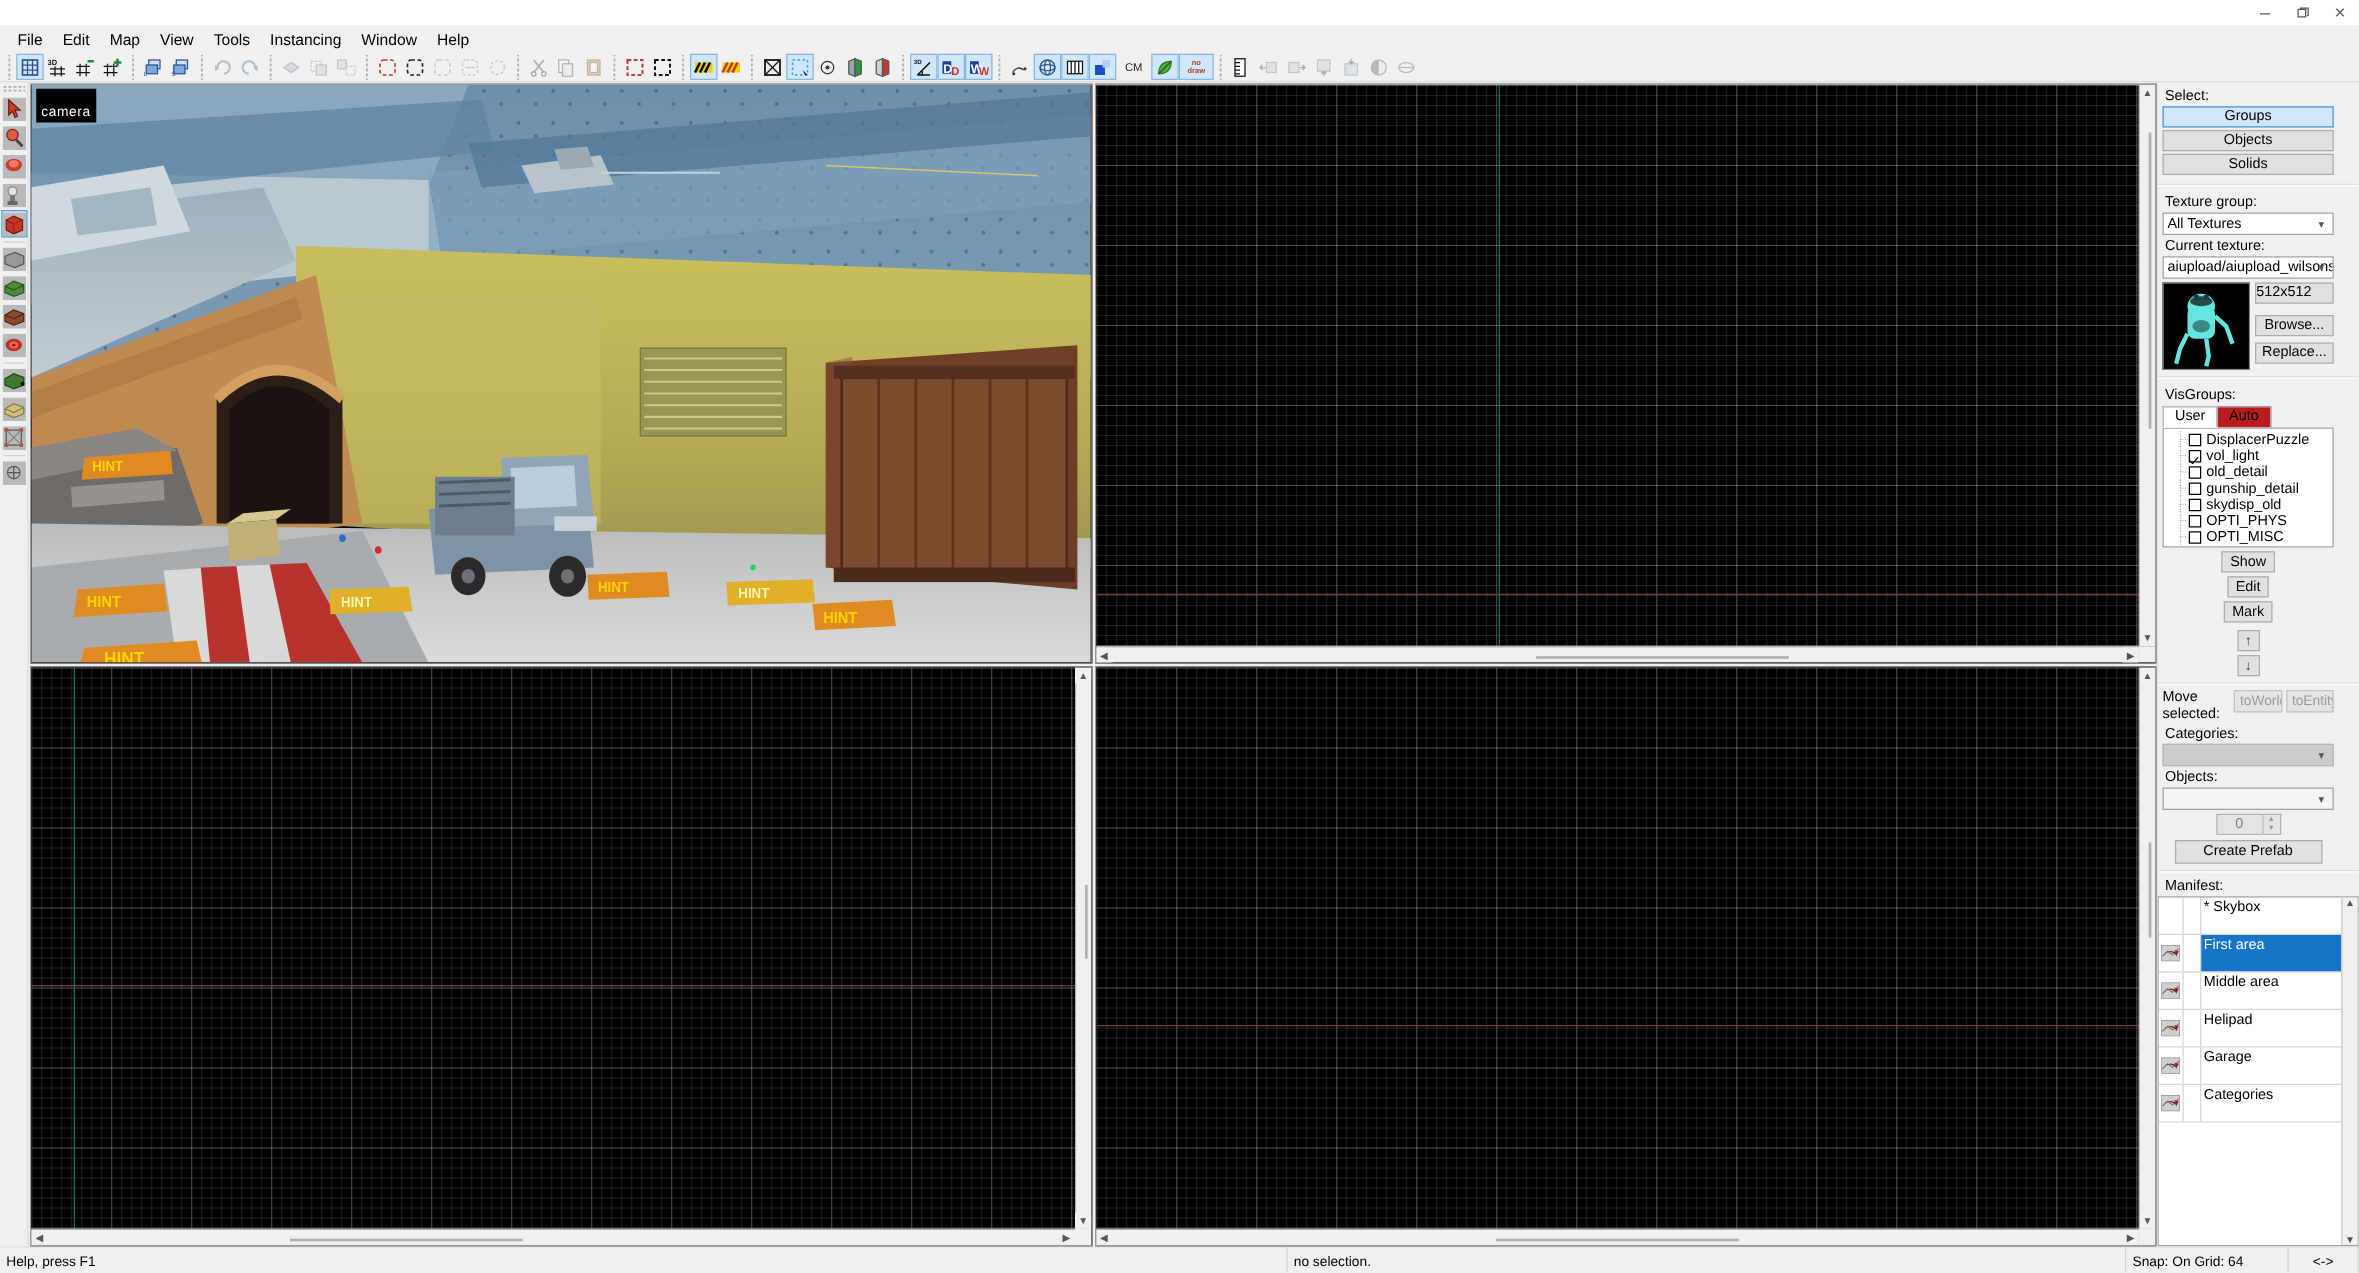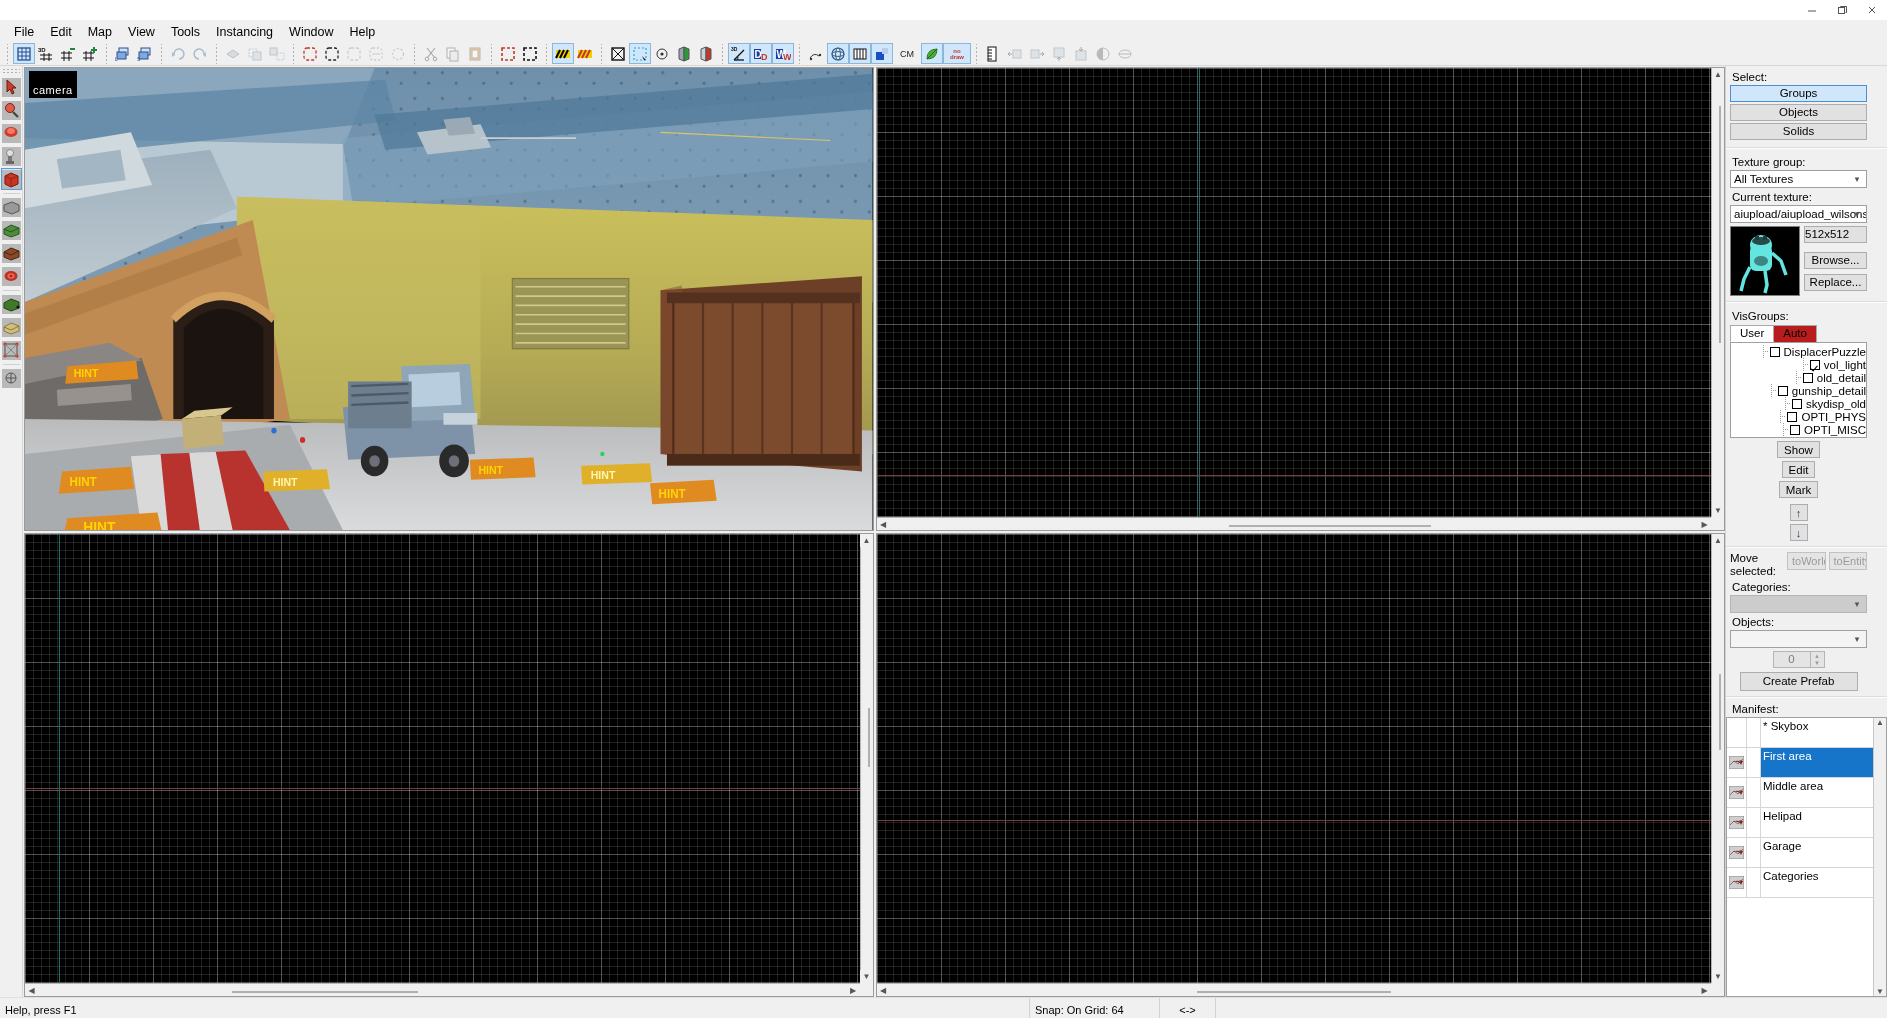--- a/index.html
+++ b/index.html
@@ -204,21 +204,21 @@
   .vg-tab {
     padding: 1px 9px 2px 9px; font-size: 11.5px;
     border: 1px solid #a9a9a9; border-bottom: none; background: #b91c1c;
     margin-right: -1px;
   }
   .vg-tab.active { background: #ffffff; border-bottom: 1px solid #ffffff; position: relative; z-index:2; }
   .vg-list {
     border: 1px solid #a0a0a0; background: #fff; height: 96px; overflow: hidden;
     padding: 2px 0 0 0; position: relative; z-index:1;
   }
-  .vg-item { display: flex; align-items: center; height: 13px; padding-left: 10px; justify-content: flex-end; }
+  .vg-item { display: flex; align-items: center; height: 13px; padding-left: 10px; }
   .vg-tree { width: 10px; height: 13px; position: relative; flex: 0 0 10px; }
   .vg-tree:before {
     content:''; position:absolute; left:3px; top:0; bottom:0; width:1px;
     background-image: linear-gradient(to bottom, #9a9a9a 50%, transparent 50%);
     background-size: 1px 2px;
   }
   .vg-tree:after {
     content:''; position:absolute; left:3px; top:6px; width:6px; height:1px;
     background-image: linear-gradient(to right, #9a9a9a 50%, transparent 50%);
     background-size: 2px 1px;
@@ -1396,16 +1396,17 @@
         <div class="mf-sb">
           <span>▲</span>
           <span>▼</span>
         </div>
       </div>
     </div>
   </div>
 
   <div class="statusbar">
     <div class="st-cell" style="width:1030px">Help, press F1</div>
+    <div class="st-cell st-grow">no selection.</div>
     <div class="st-cell" style="width:130px">Snap: On Grid: 64</div>
     <div class="st-cell" style="width:56px;justify-content:center">&lt;-&gt;</div>
   </div>
 </div>
 
 </body></html>

